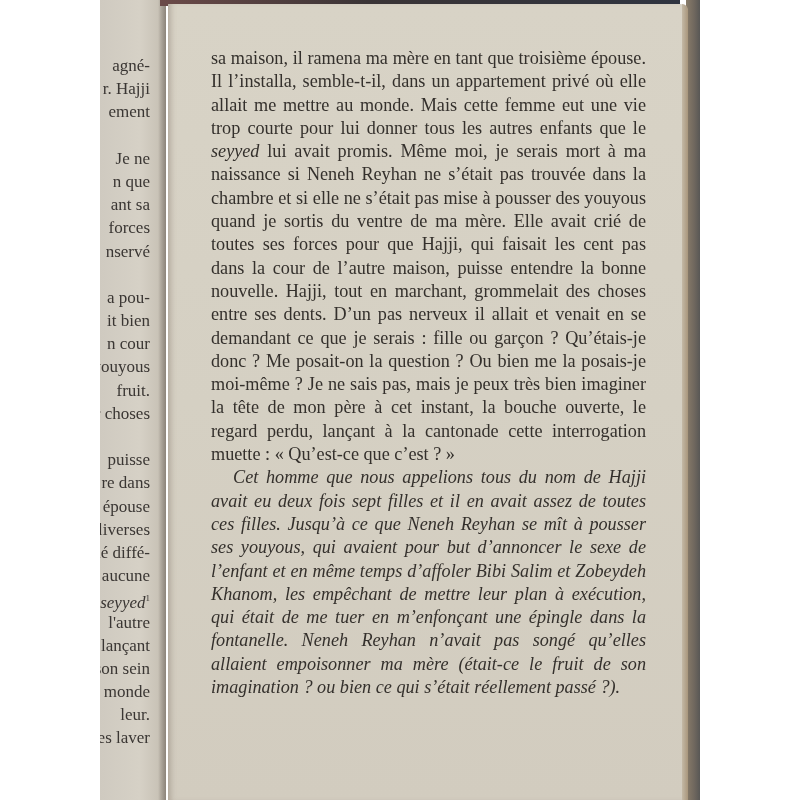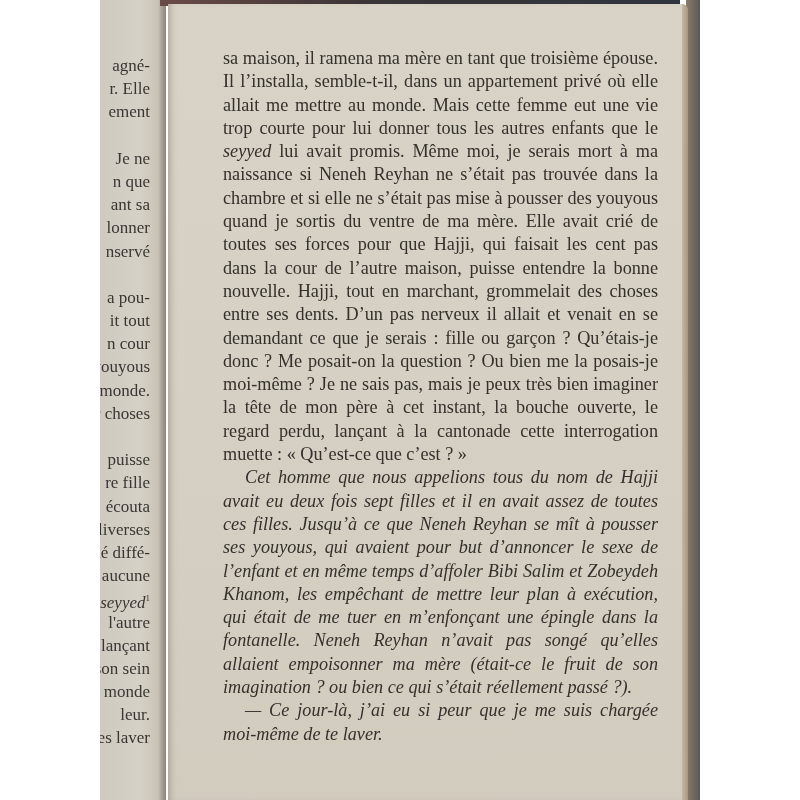--- a/index.html
+++ b/index.html
@@ -44,55 +44,55 @@
       background: linear-gradient(to bottom, #d8d3c6 0%, #d5d0c3 50%, #d2ccbf 100%);
       border-top-right-radius: 8px;
       box-shadow: inset 6px 0 6px -4px rgba(120,105,90,0.45);
     }
     .right-page .fore-edge {
       position: absolute; right: 0; top: 0; width: 6px; height: 100%;
       background: linear-gradient(to right, #c4b9a6, #a8967c);
       border-top-right-radius: 8px;
     }
     .text-block {
-      position: absolute; left: 55px; top: 43px; width: 435px;
+      position: absolute; left: 43px; top: 43px; width: 435px;
       color: #34302c;
       font-size: 18.2px;
       line-height: 23.3px;
       text-align: justify;
     }
     .text-block p { margin: 0; }
     .text-block p.indent { text-indent: 22px; font-style: italic; }
     .text-block em { font-style: italic; }
   </style>
 </head>
 <body>
 
 <div class="left-page">
   <div class="left-lines">
     <span class="line">agné-</span>
-    <span class="line">r. Elle</span>
+    <span class="line">r. Hajji</span>
     <span class="line">ement</span>
     <span class="line gap"></span>
     <span class="line"> Je ne</span>
     <span class="line">n que</span>
     <span class="line">ant sa</span>
-    <span class="line">lonner</span>
+    <span class="line">forces</span>
     <span class="line">nservé</span>
     <span class="line gap"></span>
     <span class="line">a pou-</span>
-    <span class="line">it tout</span>
+    <span class="line">it bien</span>
     <span class="line">n cour</span>
     <span class="line">youyous</span>
-    <span class="line">monde.</span>
+    <span class="line">fruit.</span>
     <span class="line">er choses</span>
     <span class="line gap"></span>
     <span class="line">puisse</span>
-    <span class="line">re fille</span>
-    <span class="line">écouta</span>
+    <span class="line">re dans</span>
+    <span class="line">épouse</span>
     <span class="line">liverses</span>
     <span class="line">ié diffé-</span>
     <span class="line">aucune</span>
     <span class="line"><em>seyyed</em><sup>1</sup></span>
     <span class="line">l'autre</span>
     <span class="line">lançant</span>
     <span class="line">son sein</span>
     <span class="line">'en monde</span>
     <span class="line">leur.</span>
     <span class="line">es laver</span>
@@ -101,15 +101,14 @@
 </div>
 
 <div class="spine-top"></div>
 <div class="right-edge-dark"></div>
 
 <div class="right-page">
   <div class="fore-edge"></div>
   <div class="text-block">
     <p><span>sa maison, il ramena ma mère en tant que troisième épouse. Il l’installa, semble-t-il, dans un appartement privé où elle allait me mettre au monde. Mais cette femme eut une vie trop courte pour lui donner tous les autres enfants que le </span><em>seyyed</em><span> lui avait promis. Même moi, je serais mort à ma naissance si Neneh Reyhan ne s’était pas trouvée dans la chambre et si elle ne s’était pas mise à pousser des youyous quand je sortis du ventre de ma mère. Elle avait crié de toutes ses forces pour que Hajji, qui faisait les cent pas dans la cour de l’autre maison, puisse entendre la bonne nouvelle. Hajji, tout en marchant, grommelait des choses entre ses dents. D’un pas nerveux il allait et venait en se demandant ce que je serais : fille ou garçon ? Qu’étais-je donc ? Me posait-on la question ? Ou bien me la posais-je moi-même ? Je ne sais pas, mais je peux très bien imaginer la tête de mon père à cet instant, la bouche ouverte, le regard perdu, lançant à la cantonade cette interrogation muette : « Qu’est-ce que c’est ? »</span></p>
     <p class="indent"><span>Cet homme que nous appelions tous du nom de Hajji avait eu deux fois sept filles et il en avait assez de toutes ces filles. Jusqu’à ce que Neneh Reyhan se mît à pousser ses youyous, qui avaient pour but d’annoncer le sexe de l’enfant et en même temps d’affoler Bibi Salim et Zobeydeh Khanom, les empêchant de mettre leur plan à exécution, qui était de me tuer en m’enfonçant une épingle dans la fontanelle. Neneh Reyhan n’avait pas songé qu’elles allaient empoisonner ma mère (était-ce le fruit de son imagination ? ou bien ce qui s’était réellement passé ?).</span></p>
-    <p class="indent"><span>— Ce jour-là, j’ai eu si peur que je me suis chargée moi-même de te laver.</span></p>
   </div>
 </div>
 
 </body></html>

